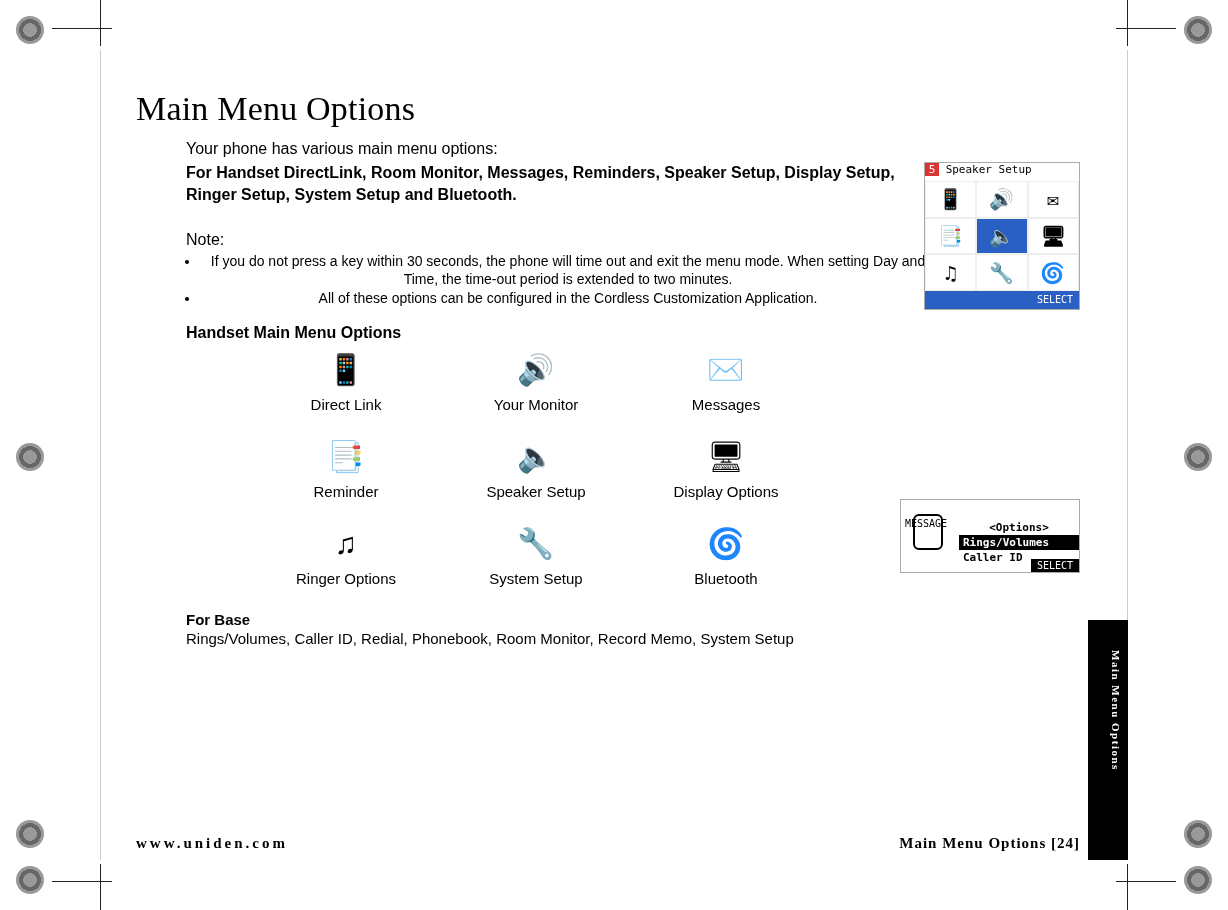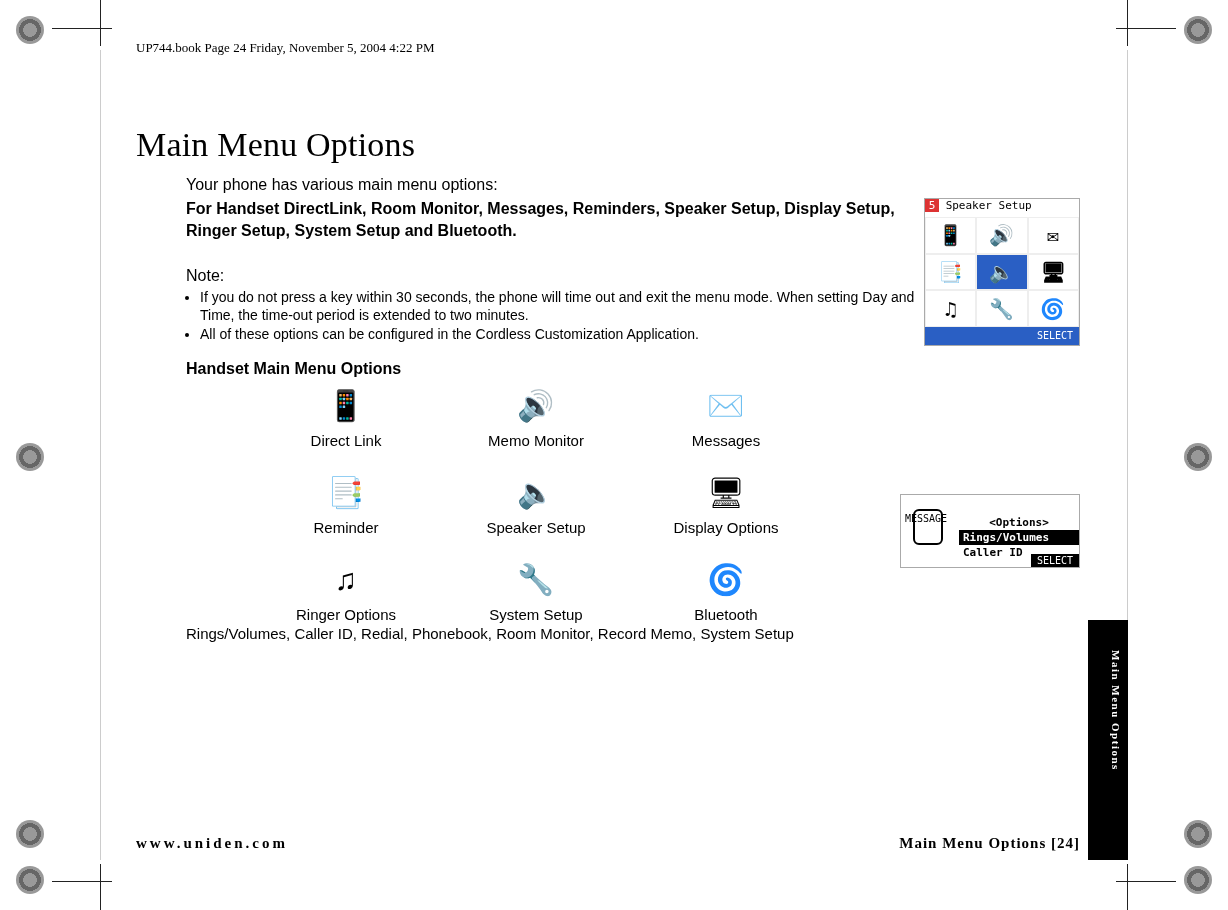--- a/index.html
+++ b/index.html
@@ -56,21 +56,21 @@
   h1.title {
     font: 400 34px Georgia, "Times New Roman", serif;
     letter-spacing: 0.2px;
     margin-bottom: 12px;
   }
   .intro-block { margin-left: 50px; max-width: 750px; }
   .intro1 { font: 16px "Trebuchet MS", sans-serif; margin-bottom: 4px;}
   .intro2 { font: 700 16px "Trebuchet MS", sans-serif; line-height: 1.35; }
   .note-label { font: 16px "Trebuchet MS", sans-serif; margin-top: 26px;}
   ul.notes { margin: 4px 0 0 14px; }
-  ul.notes li { font: 14px/1.25 "Trebuchet MS", sans-serif; margin-bottom:2px;}
+  ul.notes li { font: 14px/1.25 "Trebuchet MS", sans-serif; margin-bottom:2px;text-align:center;}
   .sub-h { font: 700 16px "Trebuchet MS", sans-serif; margin:16px 0 8px 50px;}
   .icon-grid {
     display: grid;
     grid-template-columns: 180px 180px 180px;
     column-gap: 10px; row-gap: 24px;
     margin-left: 120px;
   }
   .icon-cell { text-align:center; }
   .icon-cell .ic {
     width: 48px; height: 40px; margin: 0 auto 6px auto;
@@ -140,21 +140,20 @@
 <div class="crossV cv2"></div>
 <div class="crossH ch1b"></div>
 <div class="crossH ch2b"></div>
 <div class="crossV cv1b"></div>
 <div class="crossV cv2b"></div>
 <div class="side-line-l"></div>
 <div class="side-line-r"></div>
 
 <div class="page">
 
-  <div class="book-header">UP744.book  Page 24  Friday, November 5, 2004  4:22 PM</div>
 
   <div class="content">
 
     <h1 class="title">Main Menu Options</h1>
 
     <div class="intro-block">
       <p class="intro1">Your phone has various main menu options:</p>
       <p class="intro2">For Handset DirectLink, Room Monitor, Messages, Reminders, Speaker Setup, Display Setup, Ringer Setup, System Setup and Bluetooth.</p>
 
       <p class="note-label">Note:</p>
@@ -166,21 +165,21 @@
 
     <p class="sub-h">Handset Main Menu Options</p>
 
     <div class="icon-grid">
       <div class="icon-cell">
         <div class="ic">📱</div>
         <div class="lbl">Direct Link</div>
       </div>
       <div class="icon-cell">
         <div class="ic">🔊</div>
-        <div class="lbl">Memo Monitor</div>
+        <div class="lbl">Your Monitor</div>
       </div>
       <div class="icon-cell">
         <div class="ic">✉️</div>
         <div class="lbl">Messages</div>
       </div>
       <div class="icon-cell">
         <div class="ic">📑</div>
         <div class="lbl">Reminder</div>
       </div>
       <div class="icon-cell">
@@ -198,20 +197,21 @@
       <div class="icon-cell">
         <div class="ic">🔧</div>
         <div class="lbl">System Setup</div>
       </div>
       <div class="icon-cell">
         <div class="ic">🌀</div>
         <div class="lbl">Bluetooth</div>
       </div>
     </div>
 
+    <p class="for-base-h">For Base</p>
     <p class="for-base-p">Rings/Volumes, Caller ID, Redial, Phonebook, Room Monitor, Record Memo, System Setup</p>
 
     <div class="lcd lcd1">
       <div class="hdr">
         <span class="hdrnum">5</span>
         <span>Speaker Setup</span>
       </div>
       <div class="grid">
         <div class="cell">📱</div>
         <div class="cell">🔊</div>

